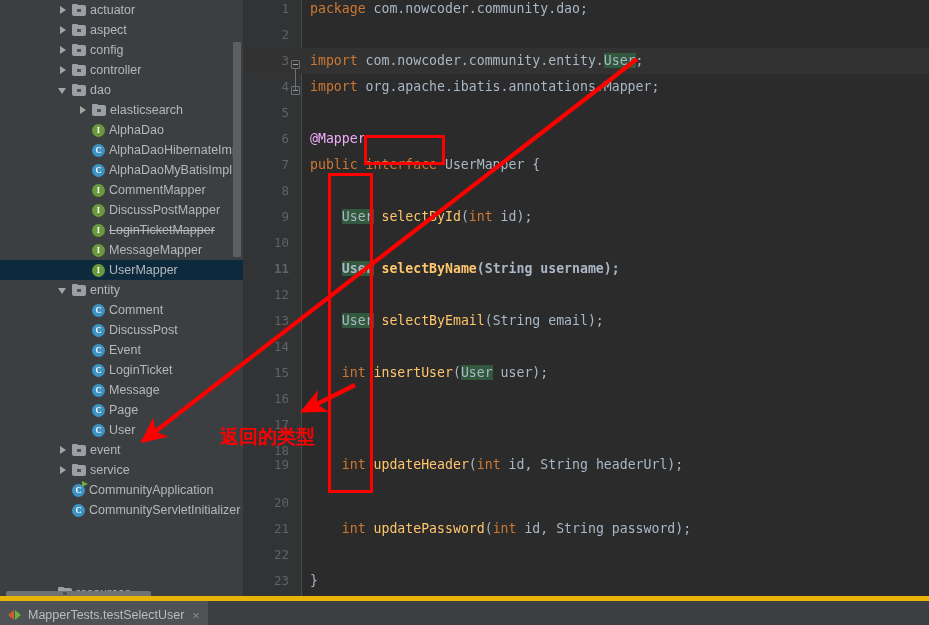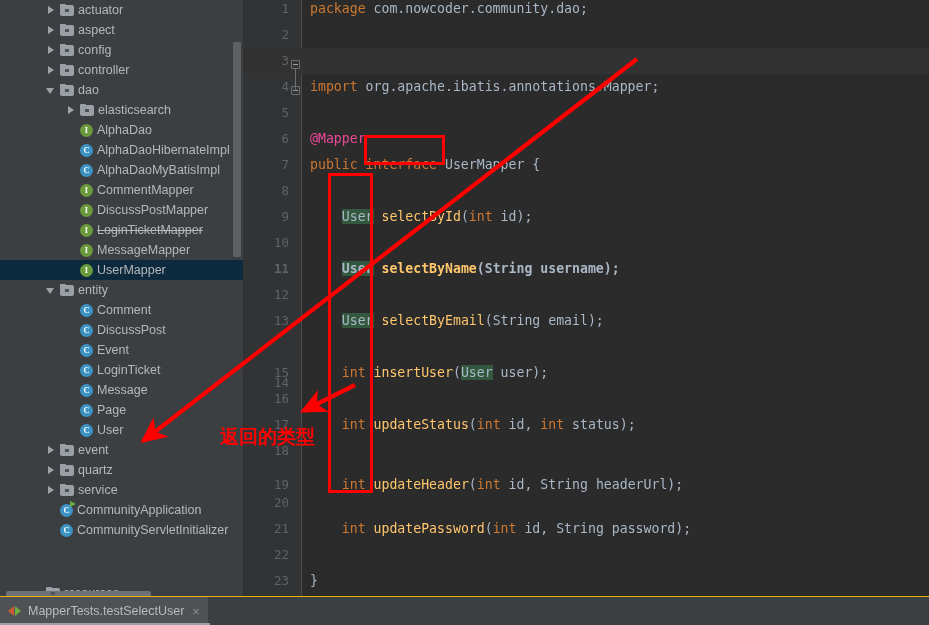--- a/index.html
+++ b/index.html
@@ -21,21 +21,21 @@
     left: 0; top: 0;
     width: 243px; height: 596px;
     background: #3c3f41;
     overflow: hidden;
   }
   .tree-row {
     position: relative;
     height: 20px;
     display: flex;
     align-items: center;
-    padding-left: 4px;
+    padding-left: 16px;
     white-space: nowrap;
     font-size: 12.5px;
     color: #b5b8ba;
     font-family: "Liberation Sans", sans-serif;
   }
   .tree-row.selected {
     background: #0d293e;
   }
   .tree-row .indent { display: inline-block; flex: 0 0 auto; }
   .arrow {
@@ -187,21 +187,21 @@
     font-family: "DejaVu Sans Mono", monospace;
     font-size: 12.5px;
   }
   .ltext {
     position: absolute;
     left: 67px;
     color: #a9b7c6;
   }
   .curline { background: #323232; }
   .kw  { color: #cc7832; }
-  .an  { color: #ec4899; }
+  .an  { color: #f0abfc; }
   .ty  { color: #a9b7c6; }
   .mth { color: #ffc66d; }
   .hl  { background: #32593d; }
 
   .fold {
     position: absolute;
     left: 48px;
     width: 9px; height: 9px;
     border: 1px solid #6e7174;
     background: #313335;
@@ -220,21 +220,21 @@
     left: 52px; width: 1px;
     background: #6e7174;
   }
 
   
   #tabbar {
     position: absolute;
     left: 0; top: 596px;
     width: 929px; height: 29px;
     background: #3c3f41;
-    border-top: 1px solid #eab308;
+    border-top: 5px solid #eab308;
   }
   #runtab {
     position: absolute;
     left: 0; top: 0;
     height: 28px;
     display: flex; align-items: center;
     padding: 0 8px 0 8px;
     background: #4e5254;
     color: #bbbbbb;
     font-size: 12.5px;
@@ -451,28 +451,20 @@
             <i></i>
           </span>
           <span>event</span>
         </div>
         <div class="tree-row">
           <span class="indent" style="width: 42px;"></span>
           <span class="arrow closed"></span>
           <span class="ico ico-folder">
             <i></i>
           </span>
-          <span>quartz</span>
-        </div>
-        <div class="tree-row">
-          <span class="indent" style="width: 42px;"></span>
-          <span class="arrow closed"></span>
-          <span class="ico ico-folder">
-            <i></i>
-          </span>
           <span>service</span>
         </div>
         <div class="tree-row">
           <span class="indent" style="width: 42px;"></span>
           <span class="arrow none"></span>
           <span class="ico ico-springapp">C</span>
           <span>CommunityApplication</span>
         </div>
         <div class="tree-row">
           <span class="indent" style="width: 42px;"></span>
@@ -494,37 +486,37 @@
     </div>
     <div id="sb-hscroll"></div>
   </div>
 
   <div id="editor">
     <div id="gutter"></div>
     <div id="gutter-sep"></div>
     <div id="code-lines">
         <div class="code-line" style="top: -4px;"><span class="lnum">1</span><span class="ltext"><span class="kw">package </span><span class="ty">com.nowcoder.community.dao;</span></span></div>
         <div class="code-line" style="top: 22px;"><span class="lnum">2</span><span class="ltext"></span></div>
-        <div class="code-line curline" style="top: 48px;"><span class="lnum">3</span></div>
+        <div class="code-line curline" style="top: 48px;"><span class="lnum">3</span><span class="ltext"><span class="kw">import </span><span class="ty">com.nowcoder.community.entity.</span><span class="ty hl">User</span><span class="ty">;</span></span></div>
         <div class="code-line" style="top: 74px;"><span class="lnum">4</span><span class="ltext"><span class="kw">import </span><span class="ty">org.apache.ibatis.annotations.</span><span class="ty">Mapper</span><span class="ty">;</span></span></div>
         <div class="code-line" style="top: 100px;"><span class="lnum">5</span><span class="ltext"></span></div>
         <div class="code-line" style="top: 126px;"><span class="lnum">6</span><span class="ltext"><span class="an">@Mapper</span></span></div>
         <div class="code-line" style="top: 152px;"><span class="lnum">7</span><span class="ltext"><span class="kw">public </span><span class="kw">interface </span><span class="ty">UserMapper {</span></span></div>
         <div class="code-line" style="top: 178px;"><span class="lnum">8</span><span class="ltext"></span></div>
         <div class="code-line" style="top: 204px;"><span class="lnum">9</span><span class="ltext"><span class="ty">    </span><span class="ty hl">User</span><span class="ty"> </span><span class="mth">selectById</span><span class="ty">(</span><span class="kw">int</span><span class="ty"> id);</span></span></div>
         <div class="code-line" style="top: 230px;"><span class="lnum">10</span><span class="ltext"></span></div>
         <div class="code-line" style="top: 256px; font-weight: bold;"><span class="lnum">11</span><span class="ltext"><span class="ty">    </span><span class="ty hl">User</span><span class="ty"> </span><span class="mth">selectByName</span><span class="ty">(String username);</span></span></div>
         <div class="code-line" style="top: 282px;"><span class="lnum">12</span><span class="ltext"></span></div>
         <div class="code-line" style="top: 308px;"><span class="lnum">13</span><span class="ltext"><span class="ty">    </span><span class="ty hl">User</span><span class="ty"> </span><span class="mth">selectByEmail</span><span class="ty">(String email);</span></span></div>
-        <div class="code-line" style="top: 334px; margin-top: 36px;"><span class="lnum">14</span><span class="ltext"></span></div>
+        <div class="code-line" style="top: 334px;"><span class="lnum">14</span><span class="ltext"></span></div>
         <div class="code-line" style="top: 360px;"><span class="lnum">15</span><span class="ltext"><span class="ty">    </span><span class="kw">int</span><span class="ty"> </span><span class="mth">insertUser</span><span class="ty">(</span><span class="ty hl">User</span><span class="ty"> user);</span></span></div>
         <div class="code-line" style="top: 386px;"><span class="lnum">16</span><span class="ltext"></span></div>
-        <div class="code-line" style="top: 412px;"><span class="lnum">17</span><span class="ltext"><span class="ty">    </span><span class="kw">int</span><span class="ty"> </span><span class="mth">updateStatus</span><span class="ty">(</span><span class="kw">int</span><span class="ty"> id, </span><span class="kw">int</span><span class="ty"> status);</span></span></div>
+        <div class="code-line" style="top: 412px;"><span class="lnum">17</span></div>
         <div class="code-line" style="top: 438px;"><span class="lnum">18</span><span class="ltext"></span></div>
-        <div class="code-line" style="top: 472px;"><span class="lnum">19</span><span class="ltext"><span class="ty">    </span><span class="kw">int</span><span class="ty"> </span><span class="mth">updateHeader</span><span class="ty">(</span><span class="kw">int</span><span class="ty"> id, String headerUrl);</span></span></div>
+        <div class="code-line" style="top: 452px;"><span class="lnum">19</span><span class="ltext"><span class="ty">    </span><span class="kw">int</span><span class="ty"> </span><span class="mth">updateHeader</span><span class="ty">(</span><span class="kw">int</span><span class="ty"> id, String headerUrl);</span></span></div>
         <div class="code-line" style="top: 490px;"><span class="lnum">20</span><span class="ltext"></span></div>
         <div class="code-line" style="top: 516px;"><span class="lnum">21</span><span class="ltext"><span class="ty">    </span><span class="kw">int</span><span class="ty"> </span><span class="mth">updatePassword</span><span class="ty">(</span><span class="kw">int</span><span class="ty"> id, String password);</span></span></div>
         <div class="code-line" style="top: 542px;"><span class="lnum">22</span><span class="ltext"></span></div>
         <div class="code-line" style="top: 568px;"><span class="lnum">23</span><span class="ltext"><span class="ty">}</span></span></div>
         <div class="code-line" style="top: 594px;"><span class="lnum">24</span><span class="ltext"></span></div>
       </div>
     <div class="fold" style="top:60px"></div>
     <div class="fold" style="top:86px"></div>
     <div class="foldline" style="top:69px;height:22px"></div>
   </div>

